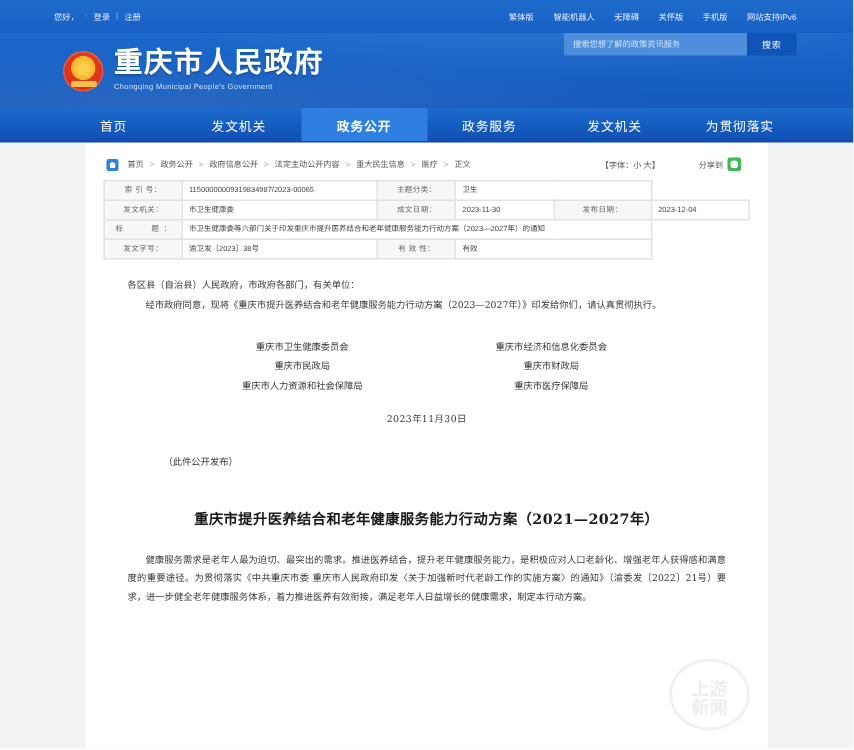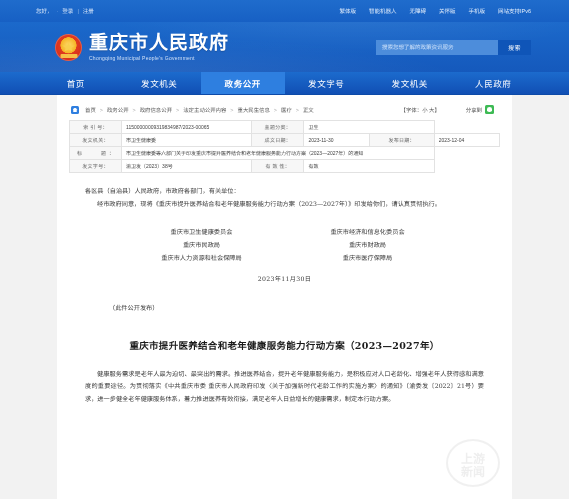--- a/index.html
+++ b/index.html
@@ -26,22 +26,22 @@
   .topbar-right { margin-left: auto; display: flex; align-items: center; gap: 13px; font-size: 5.5px; color: #e3eefc; white-space: nowrap; }
 
   
   .masthead {
     height: 50px;
     background: #1a67c9;
     background:
       radial-gradient(ellipse at 18% 120%, rgba(255,255,255,.10) 0%, rgba(255,255,255,0) 55%),
       radial-gradient(ellipse at 62% -20%, rgba(255,255,255,.07) 0%, rgba(255,255,255,0) 50%),
       linear-gradient(180deg,#1b69cb 0%, #1559bc 100%);
-    display: flex; align-items: center;
-    padding: 0 38px 0 55px;
+    display: flex; 
+    padding: 0 38px 0 42px;
     position: relative; z-index: 2;
   }
   .brand { display: flex; align-items: center; gap: 7px; }
   .emblem {
     width: 27px; height: 27px; border-radius: 50%;
     background: radial-gradient(circle at 50% 42%, #ffd96b 0%, #f5b324 38%, #e03a20 40%, #cf2414 100%);
     position: relative; flex: 0 0 auto;
     box-shadow: 0 0 0 1px rgba(255,255,255,.22) inset;
   }
   .emblem::before {
@@ -212,23 +212,23 @@
     <div class="search-wrap">
       <input class="search-input" type="text" placeholder="搜索您想了解的政策资讯服务" style="">
       <button class="search-btn">搜索</button>
     </div>
   </div>
 
   <div class="mainnav">
     <div class="nav-item">首页</div>
     <div class="nav-item">发文机关</div>
     <div class="nav-item active">政务公开</div>
-    <div class="nav-item">发文字号</div>
+    <div class="nav-item">政务服务</div>
     <div class="nav-item">发文机关</div>
-    <div class="nav-item">人民政府</div>
+    <div class="nav-item">为贯彻落实</div>
   </div>
 
   <div class="content">
     <div class="paper">
 
       <div class="crumbrow">
         <div class="home-icon"></div>
         <div class="crumbs">
           <span class="c">首页</span>
           <span class="arrow">&gt;</span>
@@ -297,21 +297,21 @@
           </div>
           <div class="sig-row">
             <span class="s">重庆市人力资源和社会保障局</span>
             <span class="s">重庆市医疗保障局</span>
           </div>
           <div class="sig-date">2023年11月30日</div>
         </div>
 
         <div class="notice">（此件公开发布）</div>
 
-        <div class="doc-title">重庆市提升医养结合和老年健康服务能力行动方案（2023—2027年）</div>
+        <div class="doc-title">重庆市提升医养结合和老年健康服务能力行动方案（2021—2027年）</div>
 
         <p class="ind">健康服务需求是老年人最为迫切、最突出的需求。推进医养结合，提升老年健康服务能力，是积极应对人口老龄化、增强老年人获得感和满意度的重要途径。为贯彻落实《中共重庆市委 重庆市人民政府印发〈关于加强新时代老龄工作的实施方案〉的通知》（渝委发〔2022〕21号）要求，进一步健全老年健康服务体系，着力推进医养有效衔接，满足老年人日益增长的健康需求，制定本行动方案。</p>
       </div>
 
       <div class="watermark">
         <div class="wm-ring"></div>
         <div class="wm-text">
           <div>上游</div>
           <div>新闻</div>
         </div>

